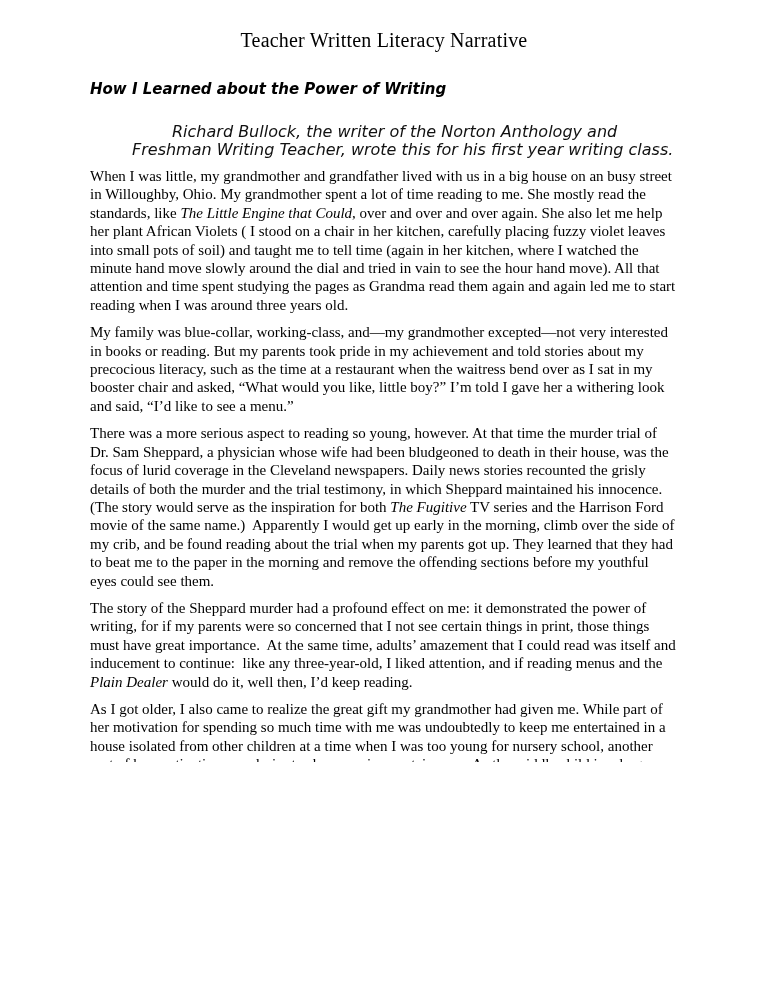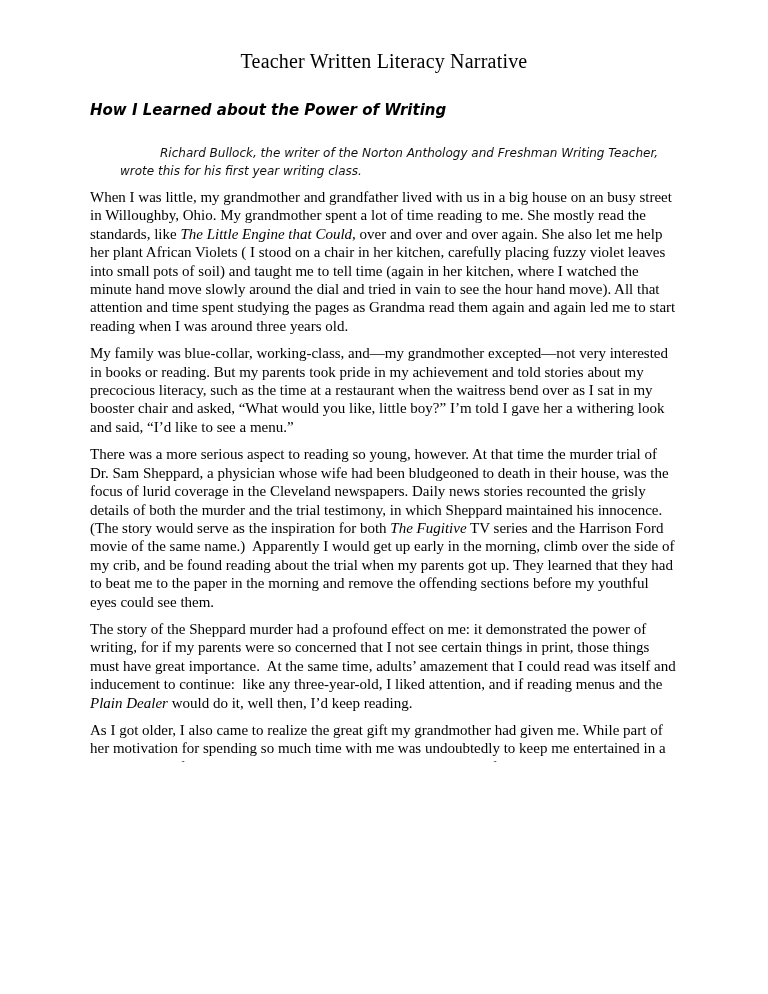--- a/index.html
+++ b/index.html
@@ -1,21 +1,21 @@
 <!DOCTYPE html>
 <html><head>
 <meta charset="utf-8">
 <style>
   html, body { margin: 0; padding: 0; background: #ffffff; }
   .page {
     position: relative;
     width: 768px;
     height: 762px;
     box-sizing: border-box;
-    padding: 48px 90px 0 90px;
+    padding: 27px 90px 0 90px;
     background: #ffffff;
     color: #000000;
     font-family: "Liberation Serif", serif;
     overflow: hidden;
   }
   .title {
     margin: 0;
     font-family: "Liberation Serif", serif;
     font-size: 20px;
     line-height: 26px;
@@ -26,24 +26,24 @@
   .subtitle {
     margin: 27px 0 0 0;
     font-family: "DejaVu Sans", sans-serif;
     font-size: 15px;
     line-height: 19px;
     font-weight: bold;
     font-style: italic;
     text-align: left;
   }
   .attribution {
-    margin: 24px 0 0 30px;
+    margin: 24px 0 0 42px;
     width: 546px;
     font-family: "DejaVu Sans", sans-serif;
-    font-size: 12px;
+    font-size: 16px;
     line-height: 18px;
     font-style: italic;
     text-indent: 40px;
     color: #111111;
   }
   .doc-body { margin-top: 8px; }
   .para {
     margin: 0 0 9px 0;
     font-size: 15px;
     line-height: 18.4px;

